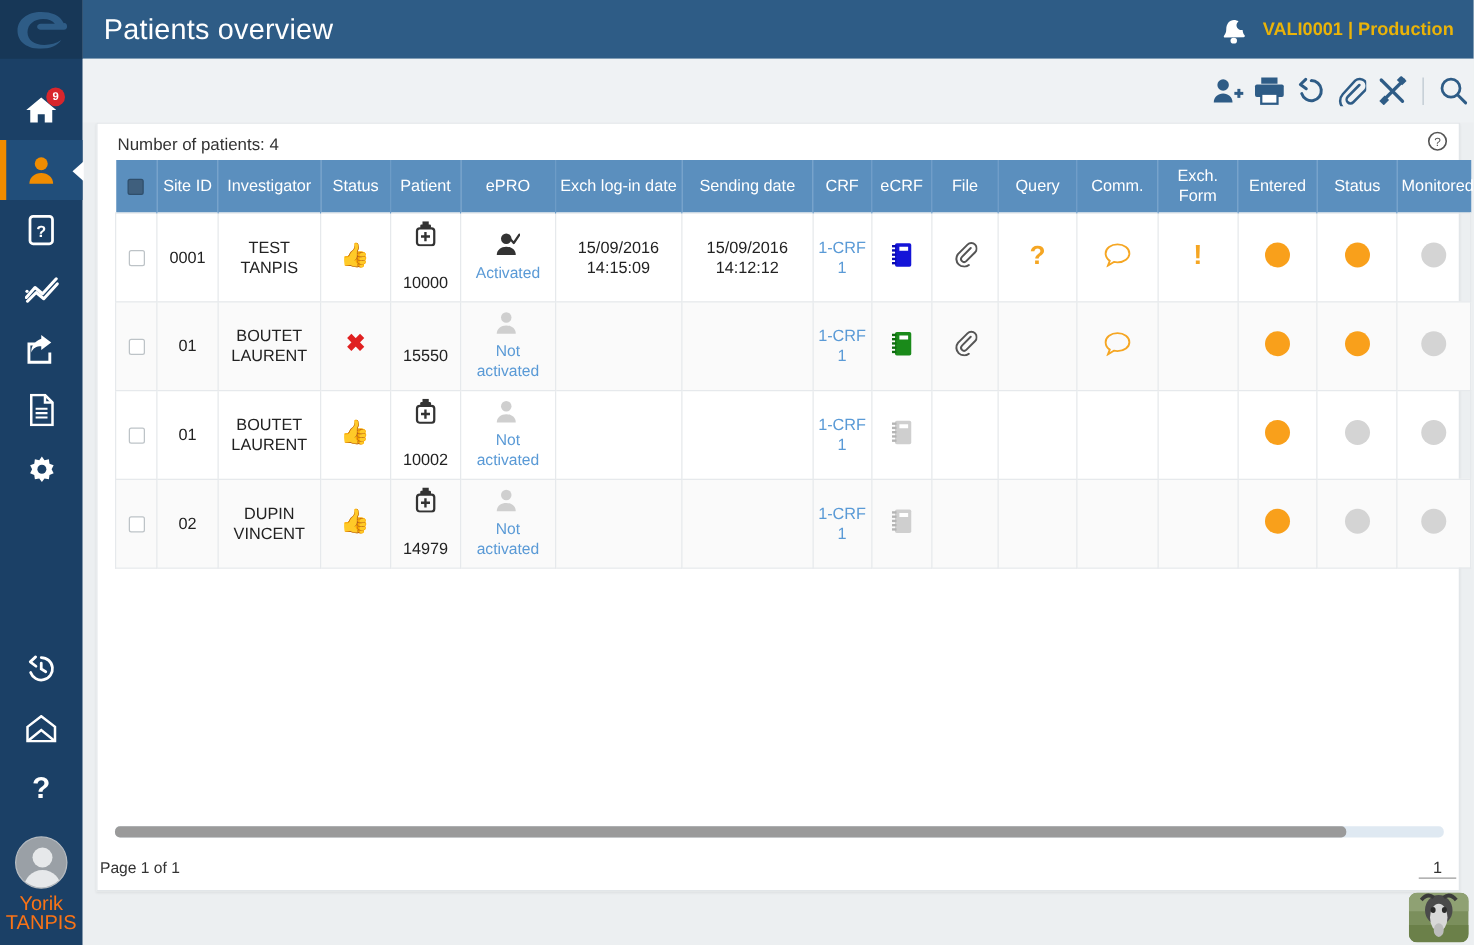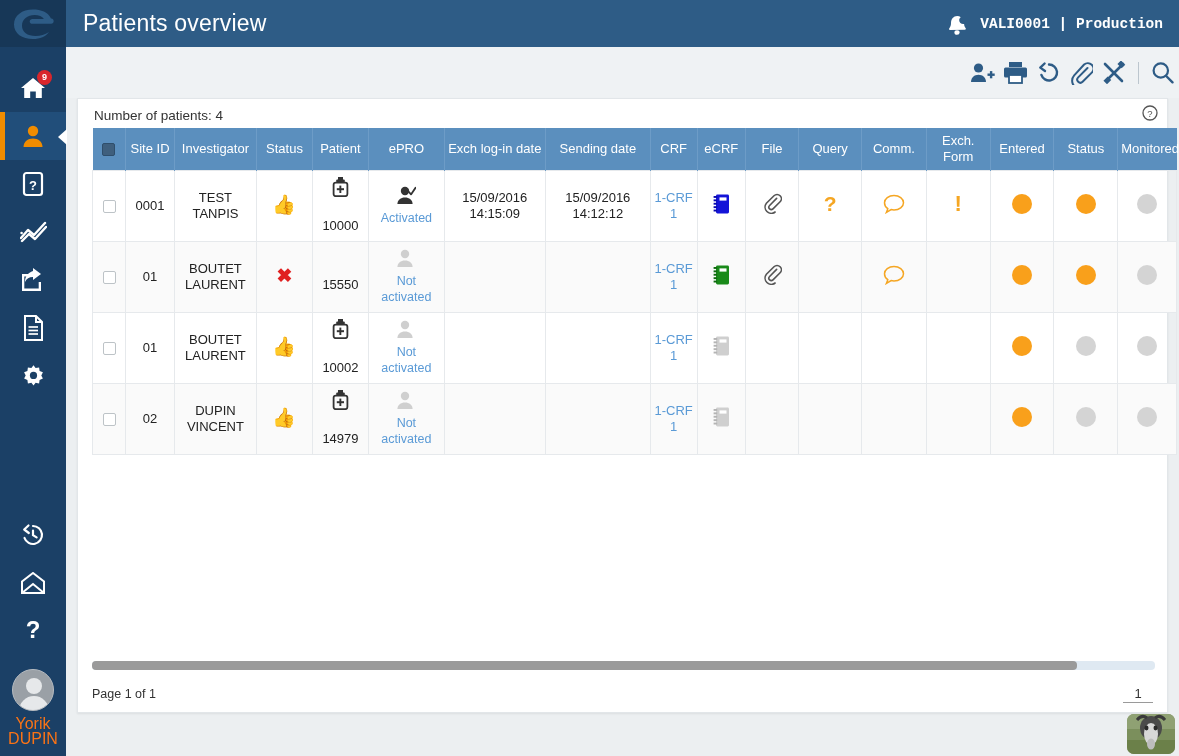--- a/index.html
+++ b/index.html
@@ -66,21 +66,21 @@
   
   #header {
     position: absolute; left: 66px; top: 0; width: 1113px; height: 47px;
     background: #2e5c86; display: flex; align-items: center;
   }
   #page-title { color: #fff; font-size: 23px; margin-left: 17px; letter-spacing: .2px; }
   .header-right {
     margin-left: auto; display: flex; align-items: center; gap: 10px;
     margin-right: 16px;
   }
-  .header-env { color: #ffffff; font-size: 14.5px; font-weight: bold; font-family: Liberation Mono, monospace; }
+  .header-env { color: #eab308; font-size: 14.5px; font-weight: bold; }
 
   
   #toolbar {
     position: absolute; left: 66px; top: 47px; width: 1113px; height: 51px;
     background: #eff2f4;
     display: flex; align-items: center; justify-content: flex-end;
   }
   .tb-btn {
     width: 33px; height: 33px; display:flex; align-items:center; justify-content:center;
     cursor: pointer;
@@ -138,21 +138,21 @@
   
   #hscroll-track {
     position: absolute; left: 14px; bottom: 42px; width: 1063px; height: 9px;
     background: #dfe9f2; border-radius: 4px;
   }
   #hscroll-thumb {
     width: 985px; height: 9px; background: #9a9a9a; border-radius: 4px; cursor: pointer;
   }
   #footer {
     position: absolute; left: 0; bottom: 0; width: 1089px; height: 36px;
-    display: flex; align-items: center; padding: 0 14px;
+    display: flex; align-items: center; padding: 0 2px;
   }
   #page-label { font-size: 12.5px; color: #333; }
   #page-input {
     margin-left: auto; width: 30px; text-align: center;
     font-size: 13px; color: #333; border: none;
     border-bottom: 1px solid #9a9a9a; background: transparent;
     font-family: "Liberation Sans", sans-serif; padding: 1px 0;
   }
 
   
@@ -251,21 +251,21 @@
           <text x="10" y="20" font-size="24" font-family="Liberation Sans, sans-serif" font-weight="bold" fill="#fff" text-anchor="middle">?</text>
         </svg>
       </div>
 
       <div class="avatar-wrap">
         <div class="avatar">
           <div class="head"></div>
           <div class="body"></div>
         </div>
         <div class="user-name">Yorik</div>
-        <div class="user-name" style="margin-top:0">DUPIN</div>
+        <div class="user-name" style="margin-top:0">TANPIS</div>
       </div>
     </div>
   </div>
 
   <div id="header">
     <div id="page-title">Patients overview</div>
     <div class="header-right">
       <svg width="26" height="24" viewBox="0 0 26 24">
         <path d="M6 18c-.8 0-1.3-.9-.8-1.5 1.2-1.5 1.8-3 1.8-5.2C7 7 9.6 4 13.2 4c1.4 0 2.6.4 3.6 1.2-1 .7-1.6 1.8-1.6 3 0 2.1 1.8 3.8 4 3.8.3 0 .6 0 .9-.1.1 1.7.6 3 1.6 4.3.5.7 0 1.5-.8 1.5z" fill="#fff"></path>
         <ellipse cx="13" cy="20.5" rx="2.6" ry="2.3" fill="#fff"></ellipse>

